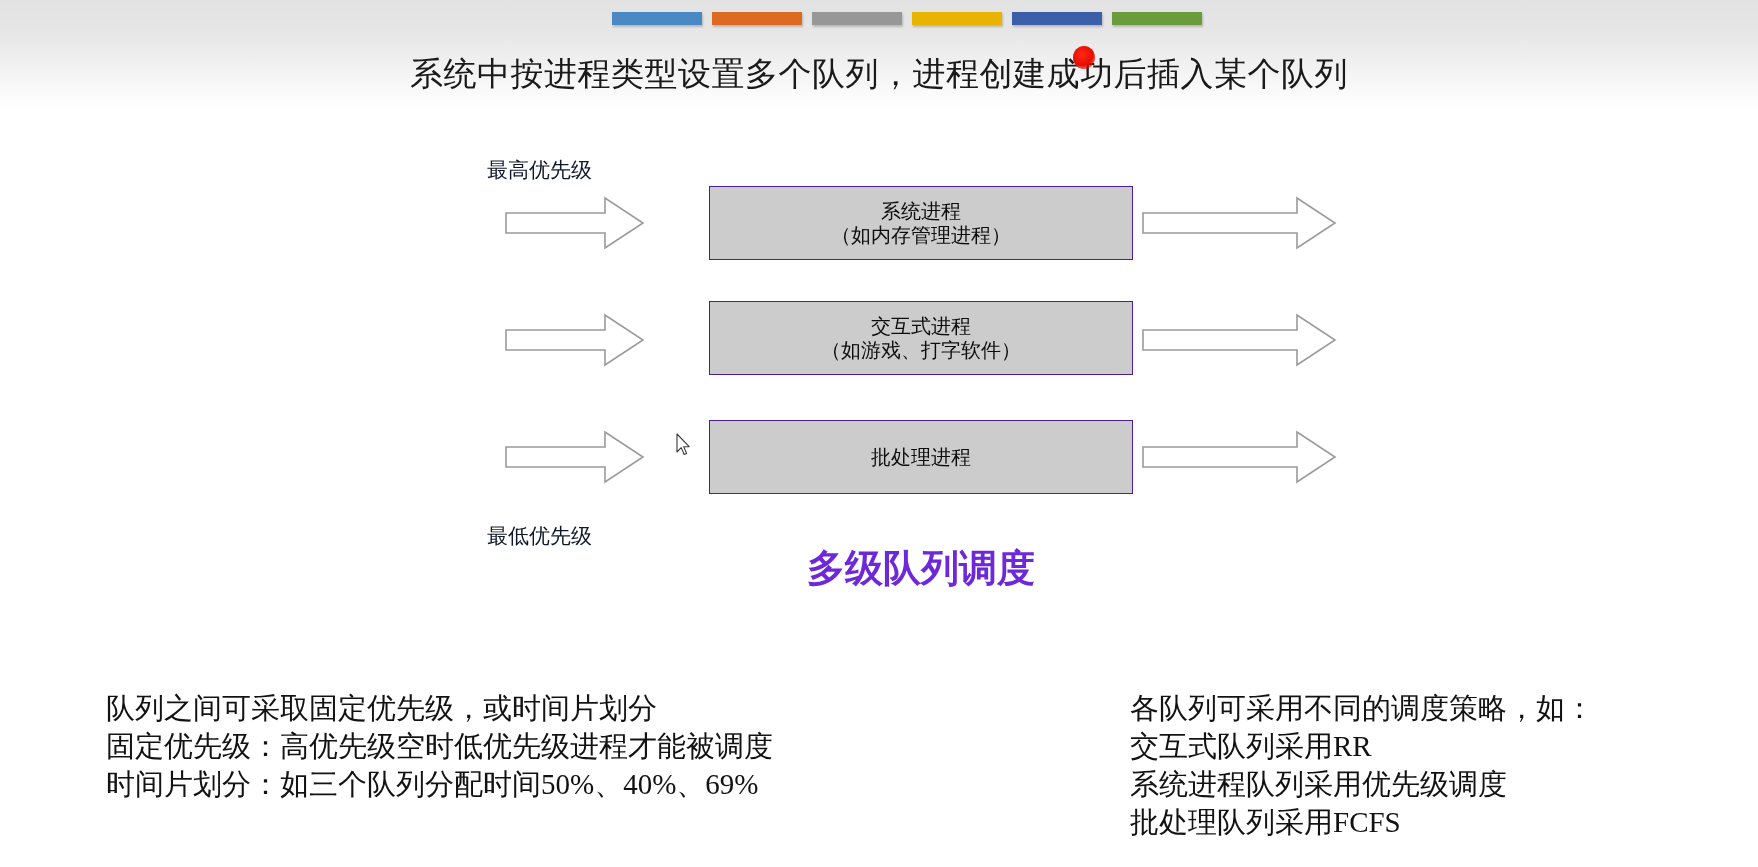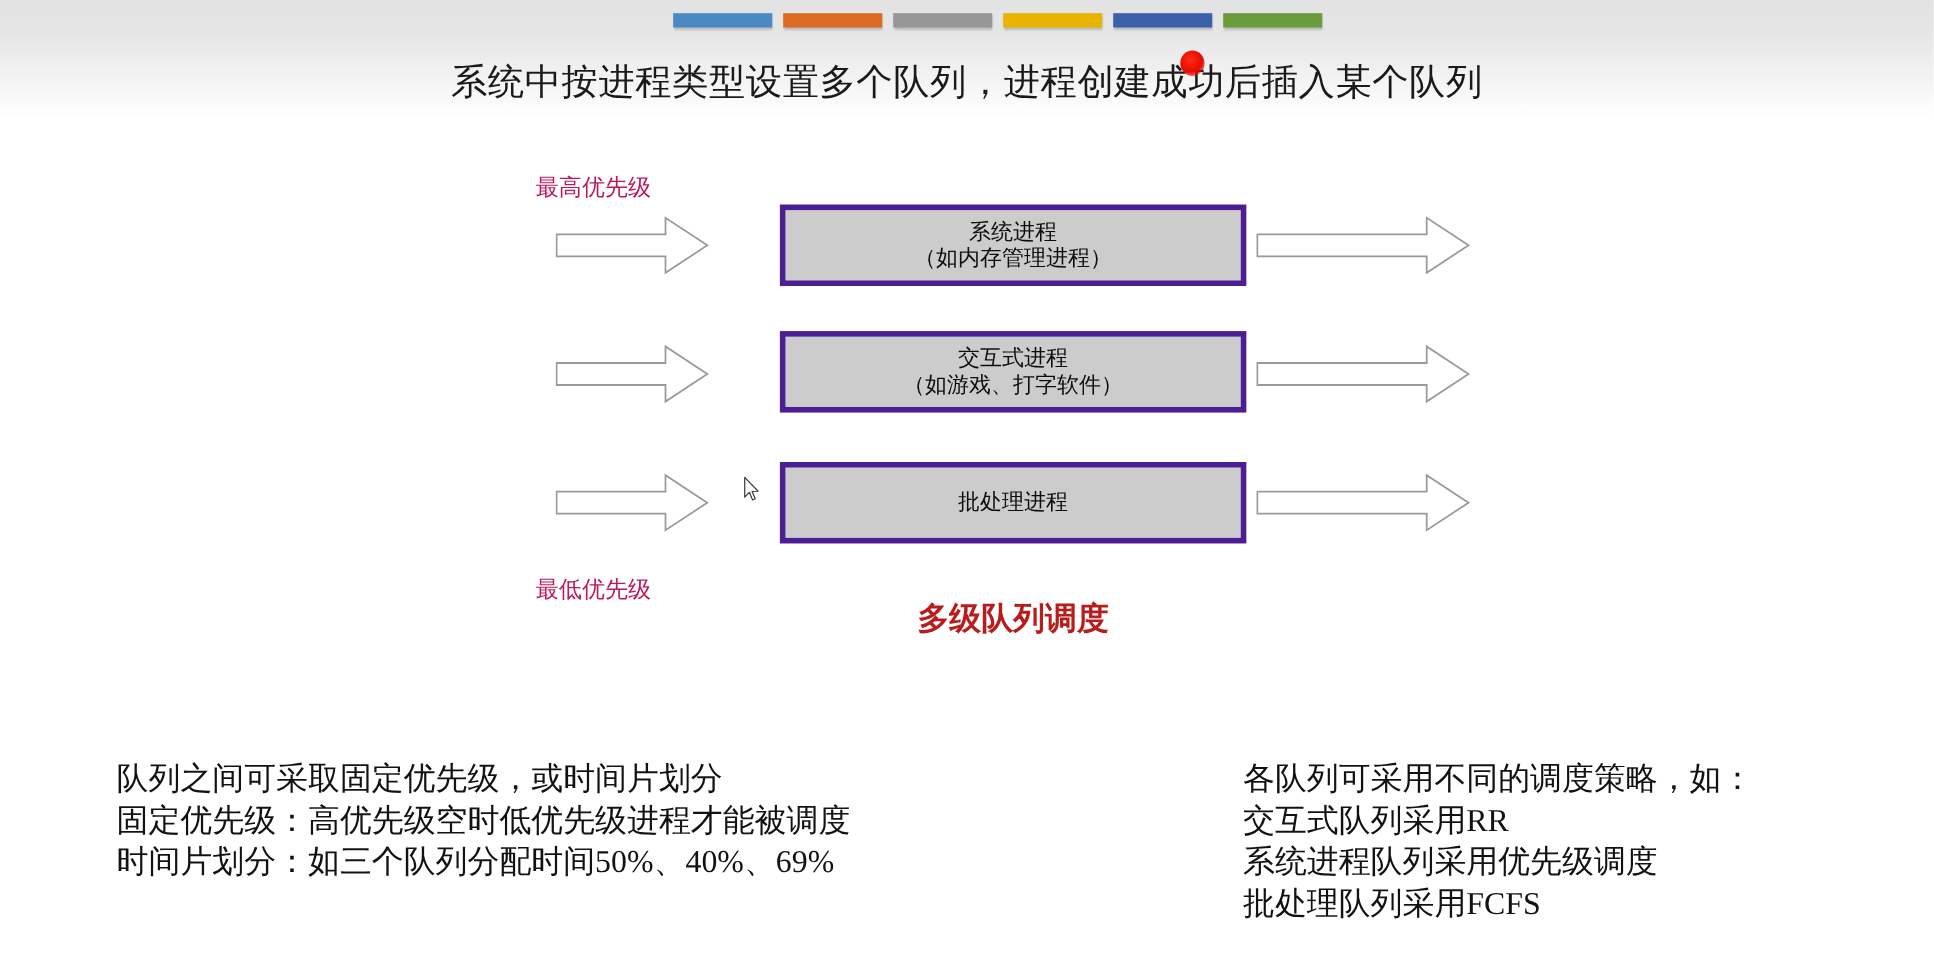--- a/index.html
+++ b/index.html
@@ -72,33 +72,33 @@
     top: 0;
     width: 1758px;
     height: 867px;
     pointer-events: none;
   }
 
   .prio-label {
     position: absolute;
     font-family: "Liberation Sans", "DejaVu Sans", sans-serif;
     font-size: 21px;
-    color: #be185d;
+    color: #0f172a;
     white-space: nowrap;
   }
   #label-highest { left: 487px; top: 156px; }
   #label-lowest  { left: 487px; top: 522px; }
 
   .queue-box {
     position: absolute;
     left: 709px;
     width: 424px;
     height: 74px;
     background: #cccccc;
-    border: 5px solid #4c1d95;
+    border: 1px solid #4c1d95;
     box-sizing: border-box;
     display: flex;
     flex-direction: column;
     align-items: center;
     justify-content: center;
     font-family: "Liberation Sans", "DejaVu Sans", sans-serif;
     color: #0d0d0d;
     line-height: 1.22;
   }
   .queue-line1 { font-size: 20px; }
@@ -116,23 +116,23 @@
   .arrow-out-2 { left: 1142px; top: 312px; }
   .arrow-out-3 { left: 1142px; top: 429px; }
 
   #diagram-caption {
     position: absolute;
     left: 709px;
     top: 543px;
     width: 424px;
     text-align: center;
     font-family: "Liberation Sans", "DejaVu Sans", sans-serif;
-    font-size: 29px;
+    font-size: 38px;
     font-weight: bold;
-    color: #b91c1c;
+    color: #6d28d9;
     white-space: nowrap;
   }
 
   
   .body-block {
     position: absolute;
     font-family: "Liberation Serif", "DejaVu Serif", serif;
     font-size: 29px;
     color: #121212;
     line-height: 1.31;

